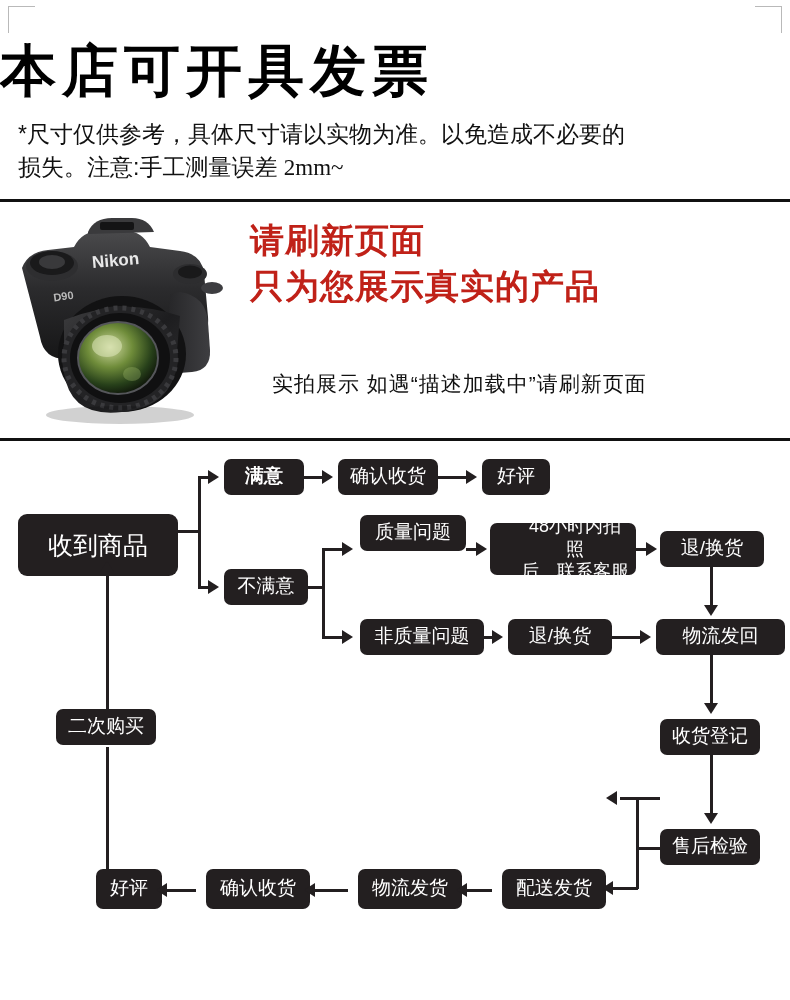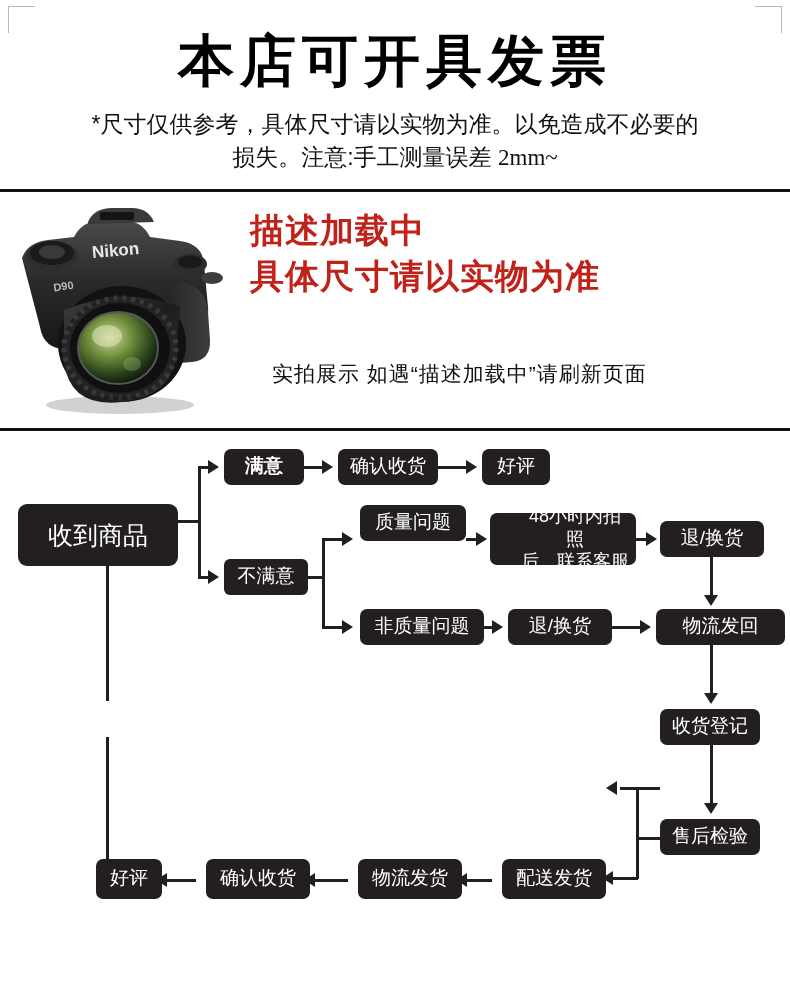--- a/index.html
+++ b/index.html
@@ -21,22 +21,22 @@
     position: absolute;
     width: 26px;
     height: 26px;
     border: 0 solid #b9b9b9;
   }
   .crop.tl { top: 6px; left: 8px; border-left-width: 1px; border-top-width: 1px; }
   .crop.tr { top: 6px; right: 8px; border-right-width: 1px; border-top-width: 1px; }
 
   
   .header {
-    padding-top: 28px;
-    text-align: center;
+    padding-top: 38px;
+    text-align: left;
   }
   .big-title {
     font-family: "DejaVu Sans", sans-serif;
     font-size: 56px;
     font-weight: bold;
     letter-spacing: 6px;
     line-height: 1.18;
     color: #000;
   }
   .note {
@@ -234,37 +234,37 @@
       <ellipse cx="103" cy="138" rx="15" ry="11" fill="#dfe7bb" opacity="0.55"></ellipse>
       <ellipse cx="128" cy="166" rx="9" ry="7" fill="#9fb86a" opacity="0.35"></ellipse>
 
       <ellipse cx="114" cy="150" rx="40" ry="36" fill="none" stroke="#55565a" stroke-width="2"></ellipse>
 
       <ellipse cx="116" cy="207" rx="74" ry="9" fill="#000000" opacity="0.18"></ellipse>
     </svg>
   </div>
 
   <div class="band-text">
-    <div class="red1">描述加载中</div>
-    <div class="red2">具体尺寸请以实物为准</div>
+    <div class="red1">请刷新页面</div>
+    <div class="red2">只为您展示真实的产品</div>
   </div>
   <div class="band-sub">实拍展示  如遇“描述加载中”请刷新页面</div>
 </div>
 
 <div class="flow">
 
   <div class="node big" style="left:18px; top:60px; width:160px; height:62px;">收到商品</div>
 
   <div class="node" style="left:224px; top:18px; width:80px; height:36px;font-weight:bold;">满意</div>
 
   <div class="node" style="left:338px; top:18px; width:100px; height:36px;">确认收货</div>
 
   <div class="node" style="left:482px; top:18px; width:68px; height:36px;">好评</div>
 
-  <div class="node" style="left:224px; top:128px; width:84px; height:36px;border-radius:6px;">不满意</div>
+  <div class="node" style="left:224px; top:128px; width:84px; height:36px;">不满意</div>
 
   <div class="node" style="left:360px; top:74px; width:106px; height:36px;">质量问题</div>
 
   <div class="node two-line" style="left:490px; top:82px; width:146px; height:52px; white-space:pre-line;padding-left:30px;">48小时内拍照
 后，联系客服</div>
 
   <div class="node" style="left:660px; top:90px; width:104px; height:36px;">退/换货</div>
 
   <div class="node" style="left:360px; top:178px; width:124px; height:36px;">非质量问题</div>
 
@@ -278,20 +278,21 @@
 
 
   <div class="node" style="left:502px; top:428px; width:104px; height:40px;">配送发货</div>
 
   <div class="node" style="left:358px; top:428px; width:104px; height:40px;">物流发货</div>
 
   <div class="node" style="left:206px; top:428px; width:104px; height:40px;">确认收货</div>
 
   <div class="node" style="left:96px; top:428px; width:66px; height:40px;">好评</div>
 
+  <div class="node" style="left:56px; top:268px; width:100px; height:36px;">二次购买</div>
 
   <div class="ln h" style="left:178px; top:89px; width:22px;"></div>
   <div class="ln v" style="left:198px; top:35px; height:112px;"></div>
   <div class="ln h" style="left:198px; top:35px; width:12px;"></div>
   <div class="arw r" style="left:208px; top:29px;"></div>
   <div class="ln h" style="left:198px; top:145px; width:12px;"></div>
   <div class="arw r" style="left:208px; top:139px;"></div>
 
   <div class="ln h" style="left:296px; top:35px; width:28px;"></div>
   <div class="arw r" style="left:322px; top:29px;"></div>

